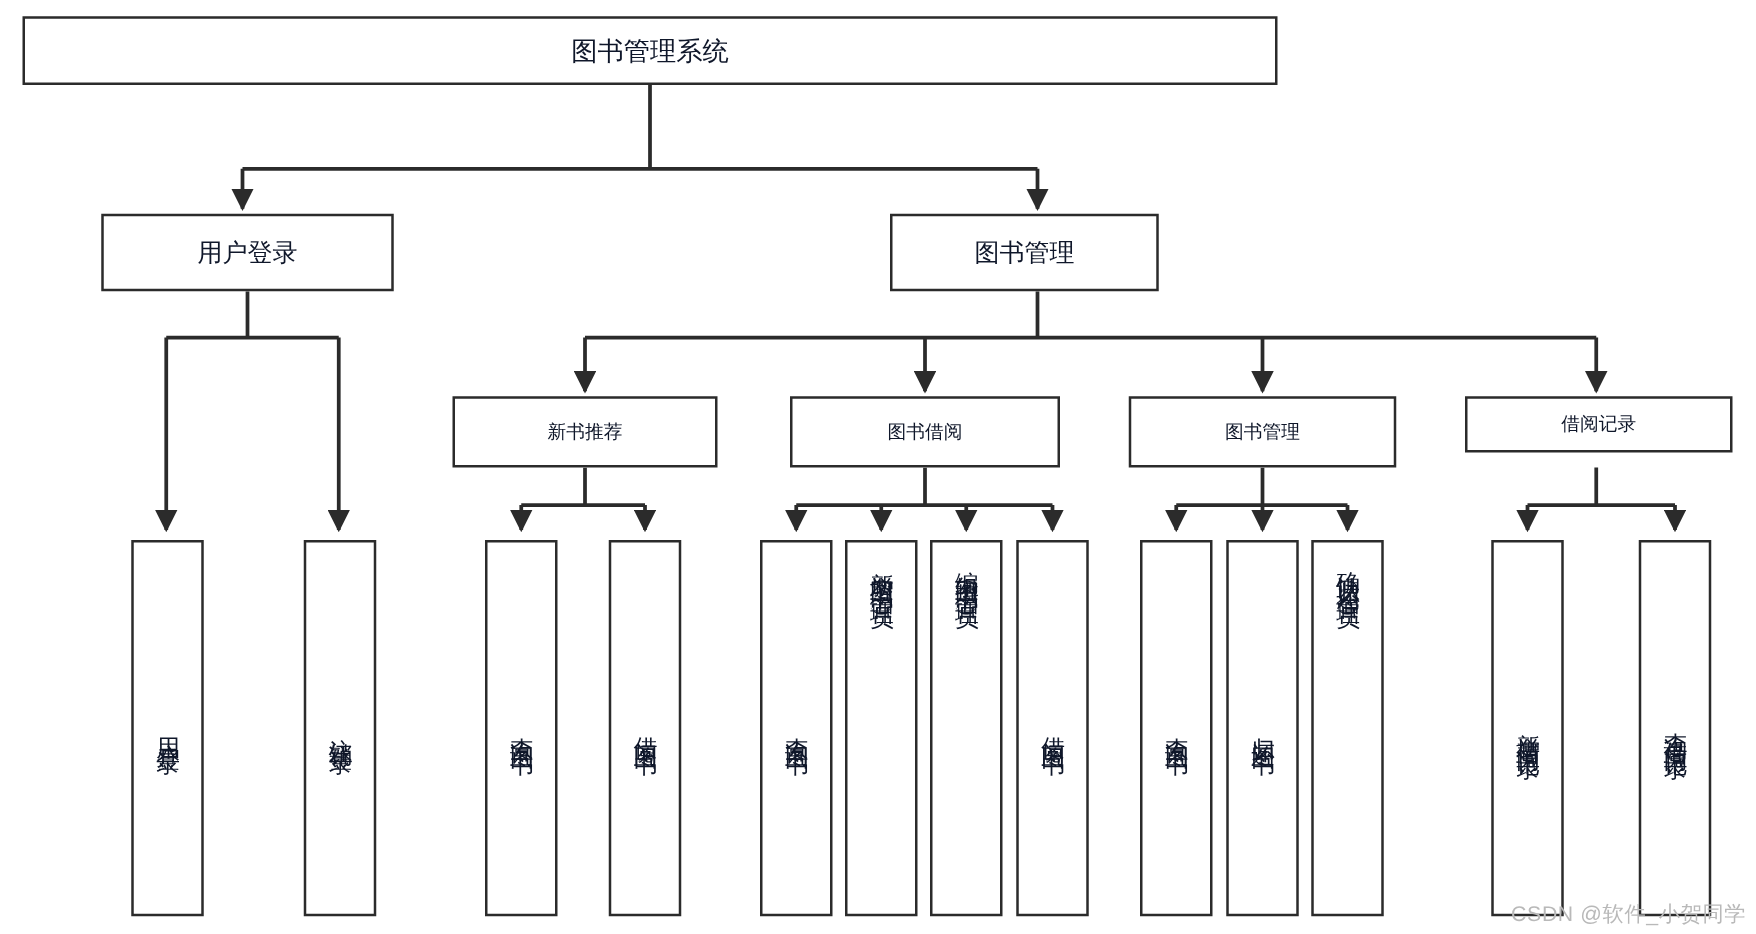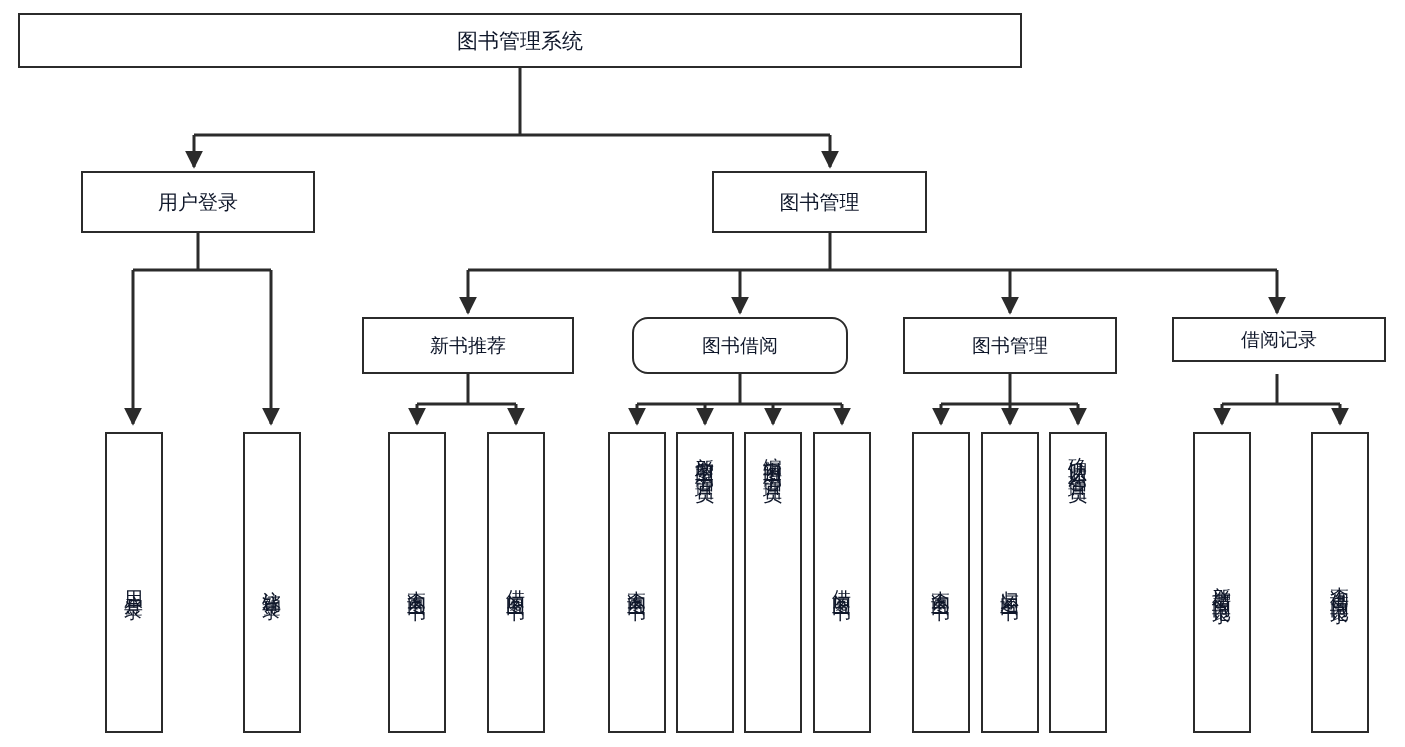--- a/index.html
+++ b/index.html
@@ -36,21 +36,21 @@
     color: #0f172a;
     font-family: Liberation Serif, serif;
   }
   .node.root {
     font-size: 21px;
   }
   .node.lvl2 {
     font-size: 20px;
   }
   .node.lvl3 {
-    font-size: 19px;
+    font-size: 15px;
     justify-content: center;
   }
   .node.leaf {
     font-size: 19px;
     align-items: flex-start;
     justify-content: center;
     padding-top: 8px;
   }
   .vtext {
     writing-mode: vertical-rl;
@@ -140,21 +140,21 @@
   </div>
 
   <div class="node lvl2" style="left:712px; top:171px; width:215px; height:62px;">
     <span>图书管理</span>
   </div>
 
   <div class="node lvl3" style="left:362px; top:317px; width:212px; height:57px;">
     <span>新书推荐</span>
   </div>
 
-  <div class="node lvl3" style="left:632px; top:317px; width:216px; height:57px;border-radius:16px;">
+  <div class="node lvl3" style="left:632px; top:317px; width:216px; height:57px;">
     <span>图书借阅</span>
   </div>
 
   <div class="node lvl3" style="left:903px; top:317px; width:214px; height:57px;">
     <span>图书管理</span>
   </div>
 
   <div class="node lvl3" style="left:1172px; top:317px; width:214px; height:45px;">
     <span>借阅记录</span>
   </div>
@@ -204,14 +204,15 @@
   </div>
 
   <div class="node leaf anchor-mid" style="left:1193px; top:432px; width:58px; height:301px;">
     <span class="vtext">新增借阅记录</span>
   </div>
 
   <div class="node leaf anchor-mid" style="left:1311px; top:432px; width:58px; height:301px;">
     <span class="vtext">查询借阅记录</span>
   </div>
 
+  <div id="watermark">CSDN @软件_小贺同学</div>
 
 </div>
 
 </body></html>

